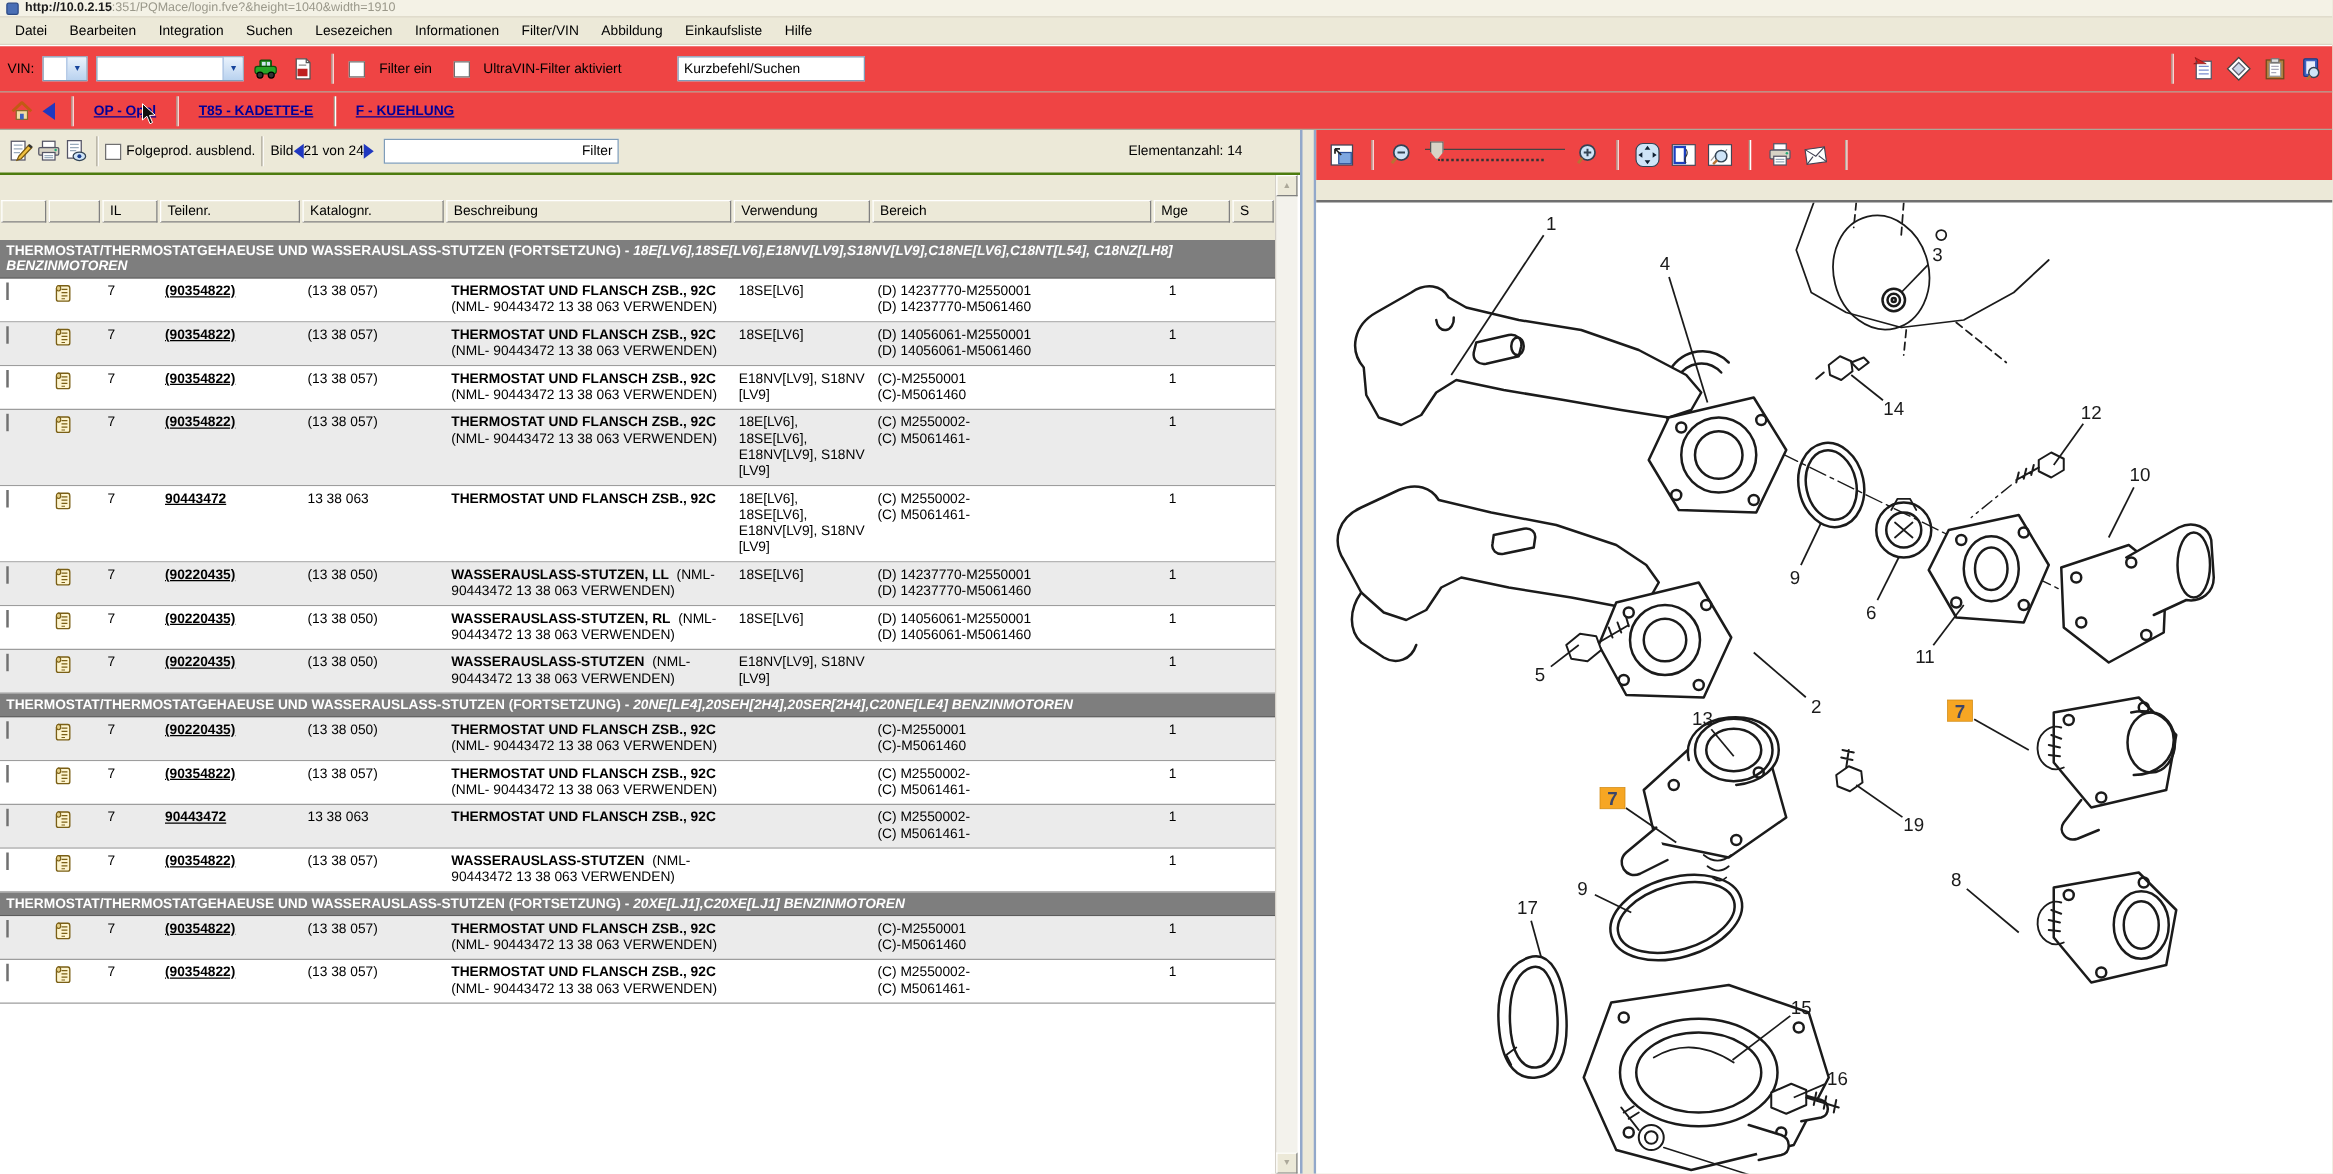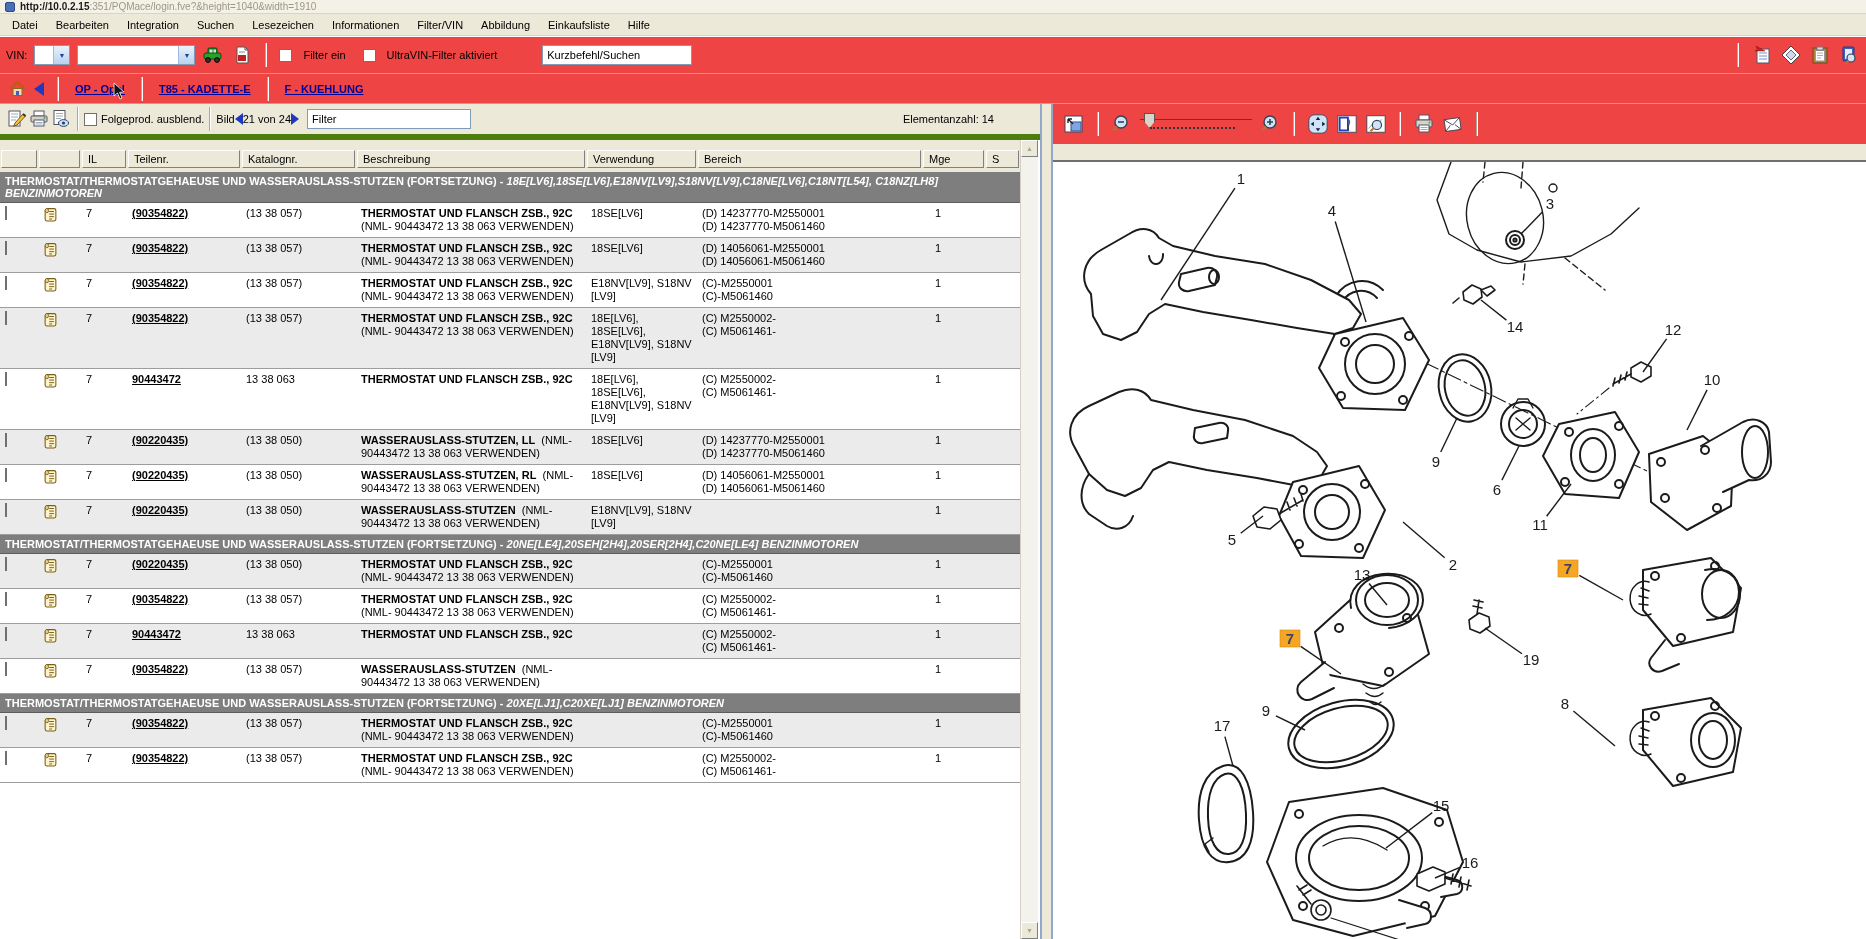--- a/index.html
+++ b/index.html
@@ -23,26 +23,26 @@
   input.textbox{height:20px;border:1px solid #7f9db9;padding:1px 4px;font:11px "Liberation Sans","DejaVu Sans",sans-serif;background:#fff}
   .iconbtn{width:22px;height:22px;display:flex;align-items:center;justify-content:center;flex:none}
   .crumb-link{color:#000099;font-weight:bold;text-decoration:underline;margin:0 11px;cursor:pointer}
   .back-tri{width:0;height:0;border-top:7px solid transparent;border-bottom:7px solid transparent;border-right:10px solid #2038c0;margin:0 8px 0 6px}
   .nav-tri{width:0;height:0;border-top:6px solid transparent;border-bottom:6px solid transparent;display:inline-block}
   .nav-tri.left{border-right:8px solid #2038c0}
   .nav-tri.right{border-left:8px solid #2038c0}
   
   .main{display:flex;height:835px}
   .left-pane{width:1040px;display:flex;flex-direction:column;background:#fff}
-  .list-toolbar{height:36px;background:#ece9d8;border-bottom:6px solid #4d7c0f;padding:0 6px;gap:0}
+  .list-toolbar{height:36px;background:#ece9d8;border-bottom:2px solid #4d7c0f;padding:0 6px;gap:0}
   .elem-count{margin-left:auto;padding-right:40px}
   .table-zone{flex:1;display:flex;overflow:hidden}
   .grid{width:1020px;background:#fff}
   .header-row{display:grid;grid-template-columns:38px 43px 46px 114px 115px 230px 111px 225px 63px 35px;background:#ece9d8;padding:7px 0 1px 0}
-  .hcell{height:18px;background:#ece9d8;border:1px solid;border-color:#fff #808080 #808080 #fff;margin:3px 1px;padding:2px 5px;overflow:hidden;white-space:nowrap}
+  .hcell{height:18px;background:#ece9d8;border:1px solid;border-color:#fff #808080 #808080 #fff;margin:13px 1px;padding:2px 5px;overflow:hidden;white-space:nowrap}
   .section-row{background:#7e7e7e;color:#fff;font-weight:bold;padding:3px 5px;border-bottom:1px solid #5c5c5c;line-height:12px}
   .section-row .codes{font-style:italic}
   .row{display:grid;grid-template-columns:38px 43px 46px 114px 115px 230px 111px 225px 63px 35px;border-bottom:1px solid #9d9d9d;padding:4px 0;background:#fff}
   .row.shaded{background:#ebebeb}
   .cell{padding:0 5px;line-height:13px}
   .pn{font-weight:bold;text-decoration:underline;color:#000;cursor:pointer}
   .desc-main{font-weight:bold}
   .note{font-weight:normal}
   .bline{display:flex;justify-content:flex-start;padding-right:44px}
   .mge-cell{padding-left:13px}
@@ -198,21 +198,21 @@
           </svg>
       </span>
       <div class="tsep"></div>
       <span class="cb"></span>
       <span class="cbl">Folgeprod. ausblend.</span>
       <div class="tsep"></div>
       <span>Bild</span>
       <span class="nav-tri left"></span>
       <span>21 von 24</span>
       <span class="nav-tri right"></span>
-      <input class="textbox" style="width: 164px; margin-left: 8px;" value="Filter">
+      <input class="textbox" style="width: 188px; margin-left: 8px; text-align: right;" value="Filter">
       <span class="elem-count">Elementanzahl: 14</span>
     </div>
 
     <div class="table-zone">
       <div class="grid">
         <div class="header-row">
           <div class="hcell"></div>
           <div class="hcell"></div>
           <div class="hcell">IL</div>
           <div class="hcell">Teilenr.</div>

